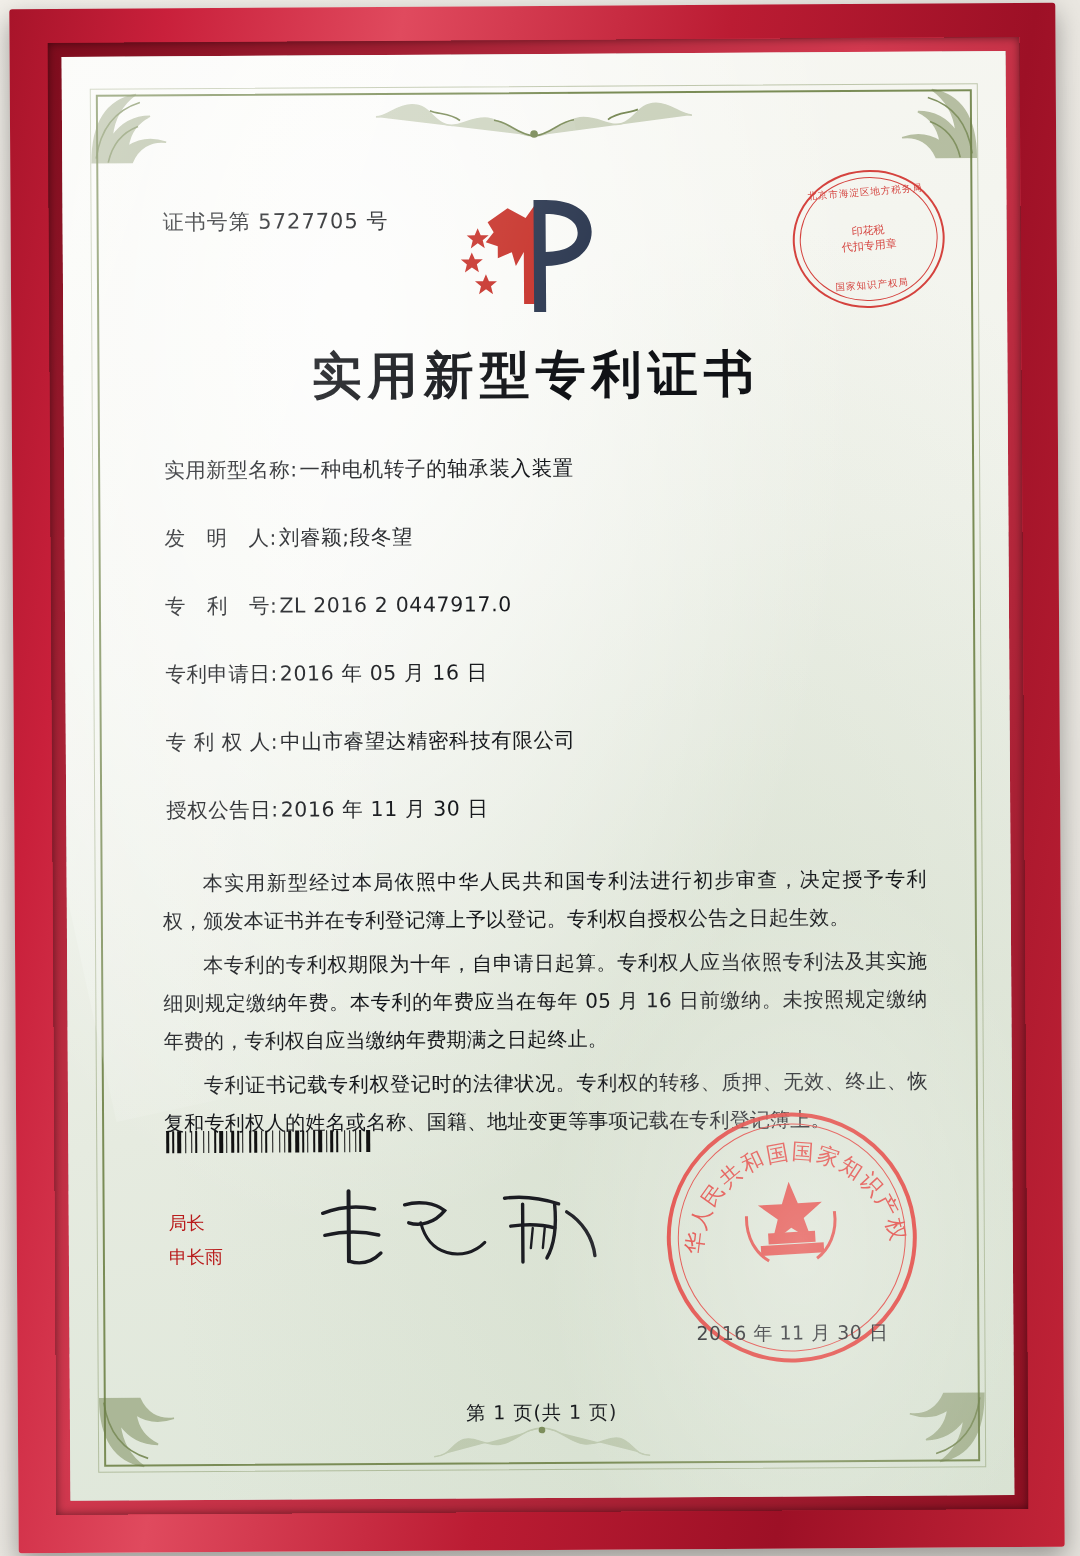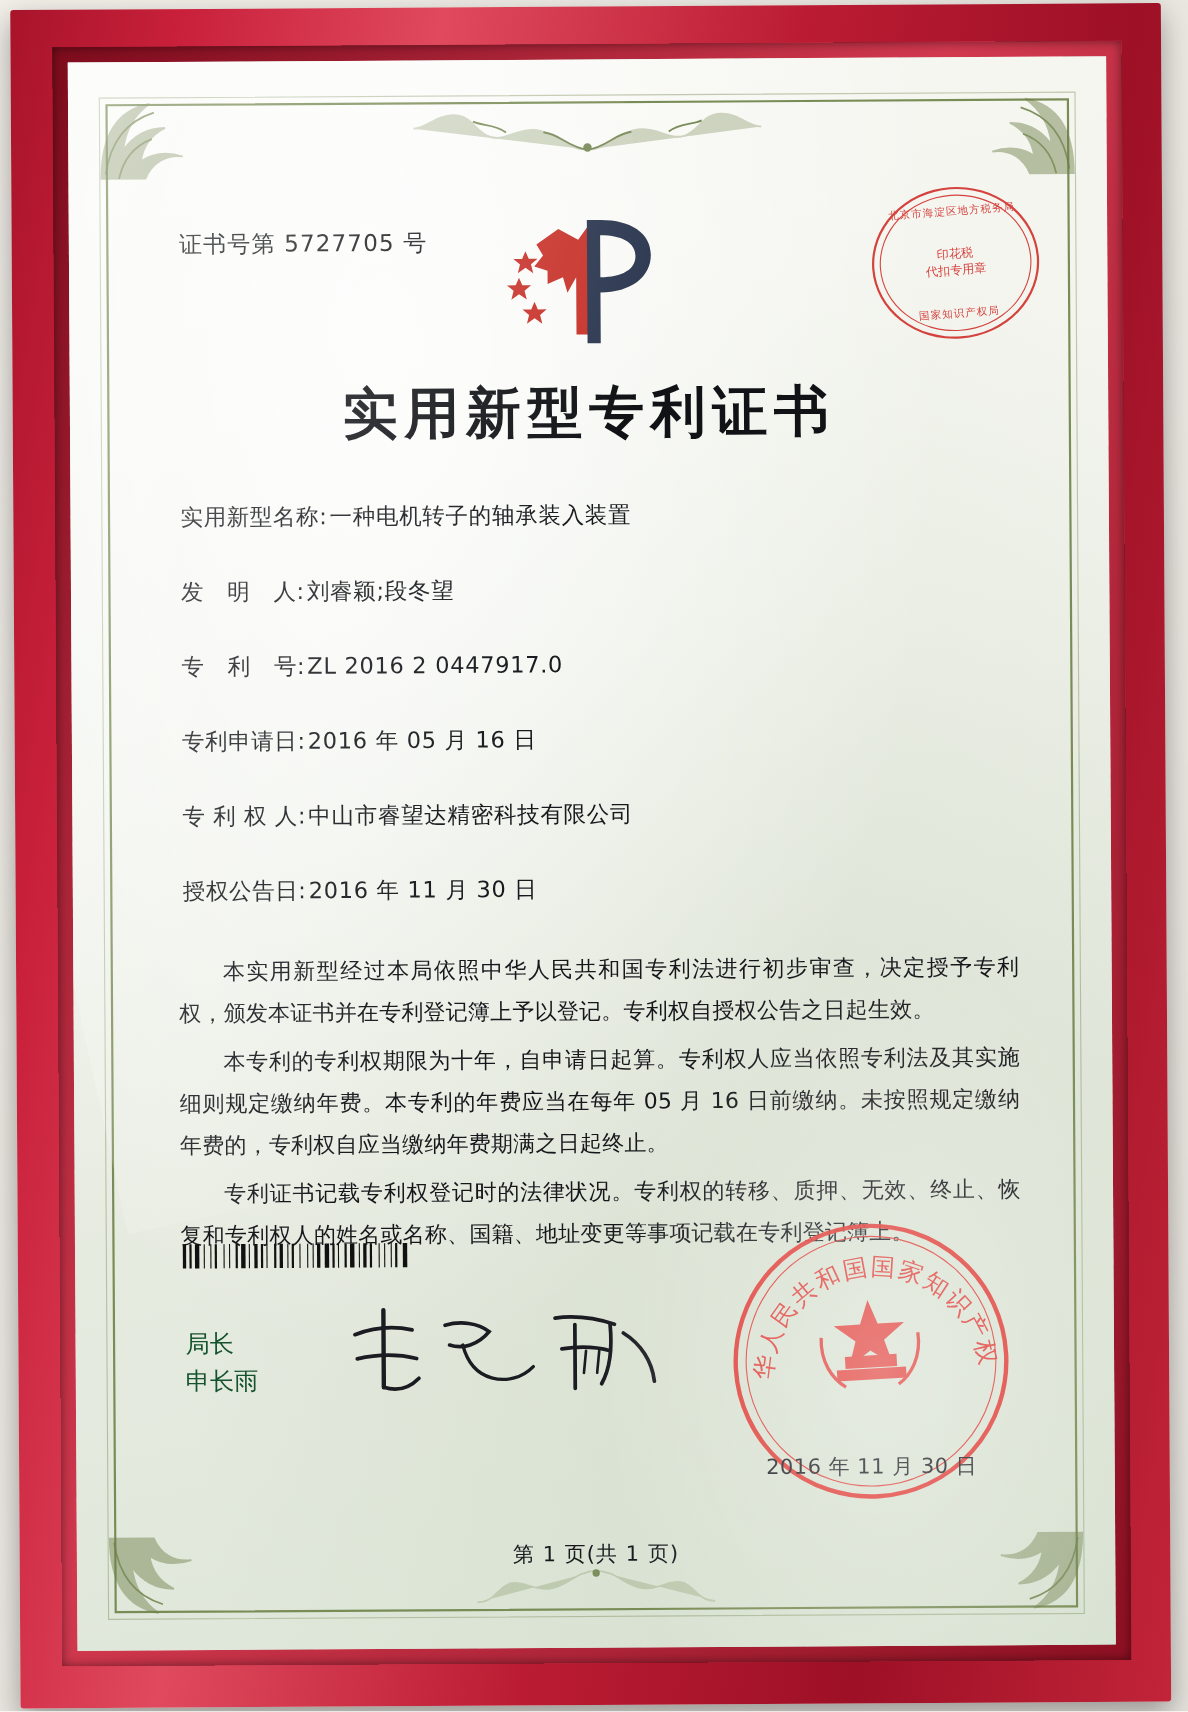--- a/index.html
+++ b/index.html
@@ -267,24 +267,24 @@
     display: block;
     background: #111;
     height: 100%;
   }
 
   
   .sig-block {
     position: absolute;
     left: 100px;
     top: 1150px;
-    font-size: 22px;
+    font-size: 18px;
     font-family: "DejaVu Sans", sans-serif;
     line-height: 34px;
-    color: #14532d;
+    color: #b91c1c;
   }
   .signature {
     position: absolute;
     left: 240px;
     top: 1128px;
     width: 300px;
     height: 92px;
     color: #1b1c22;
   }
 

